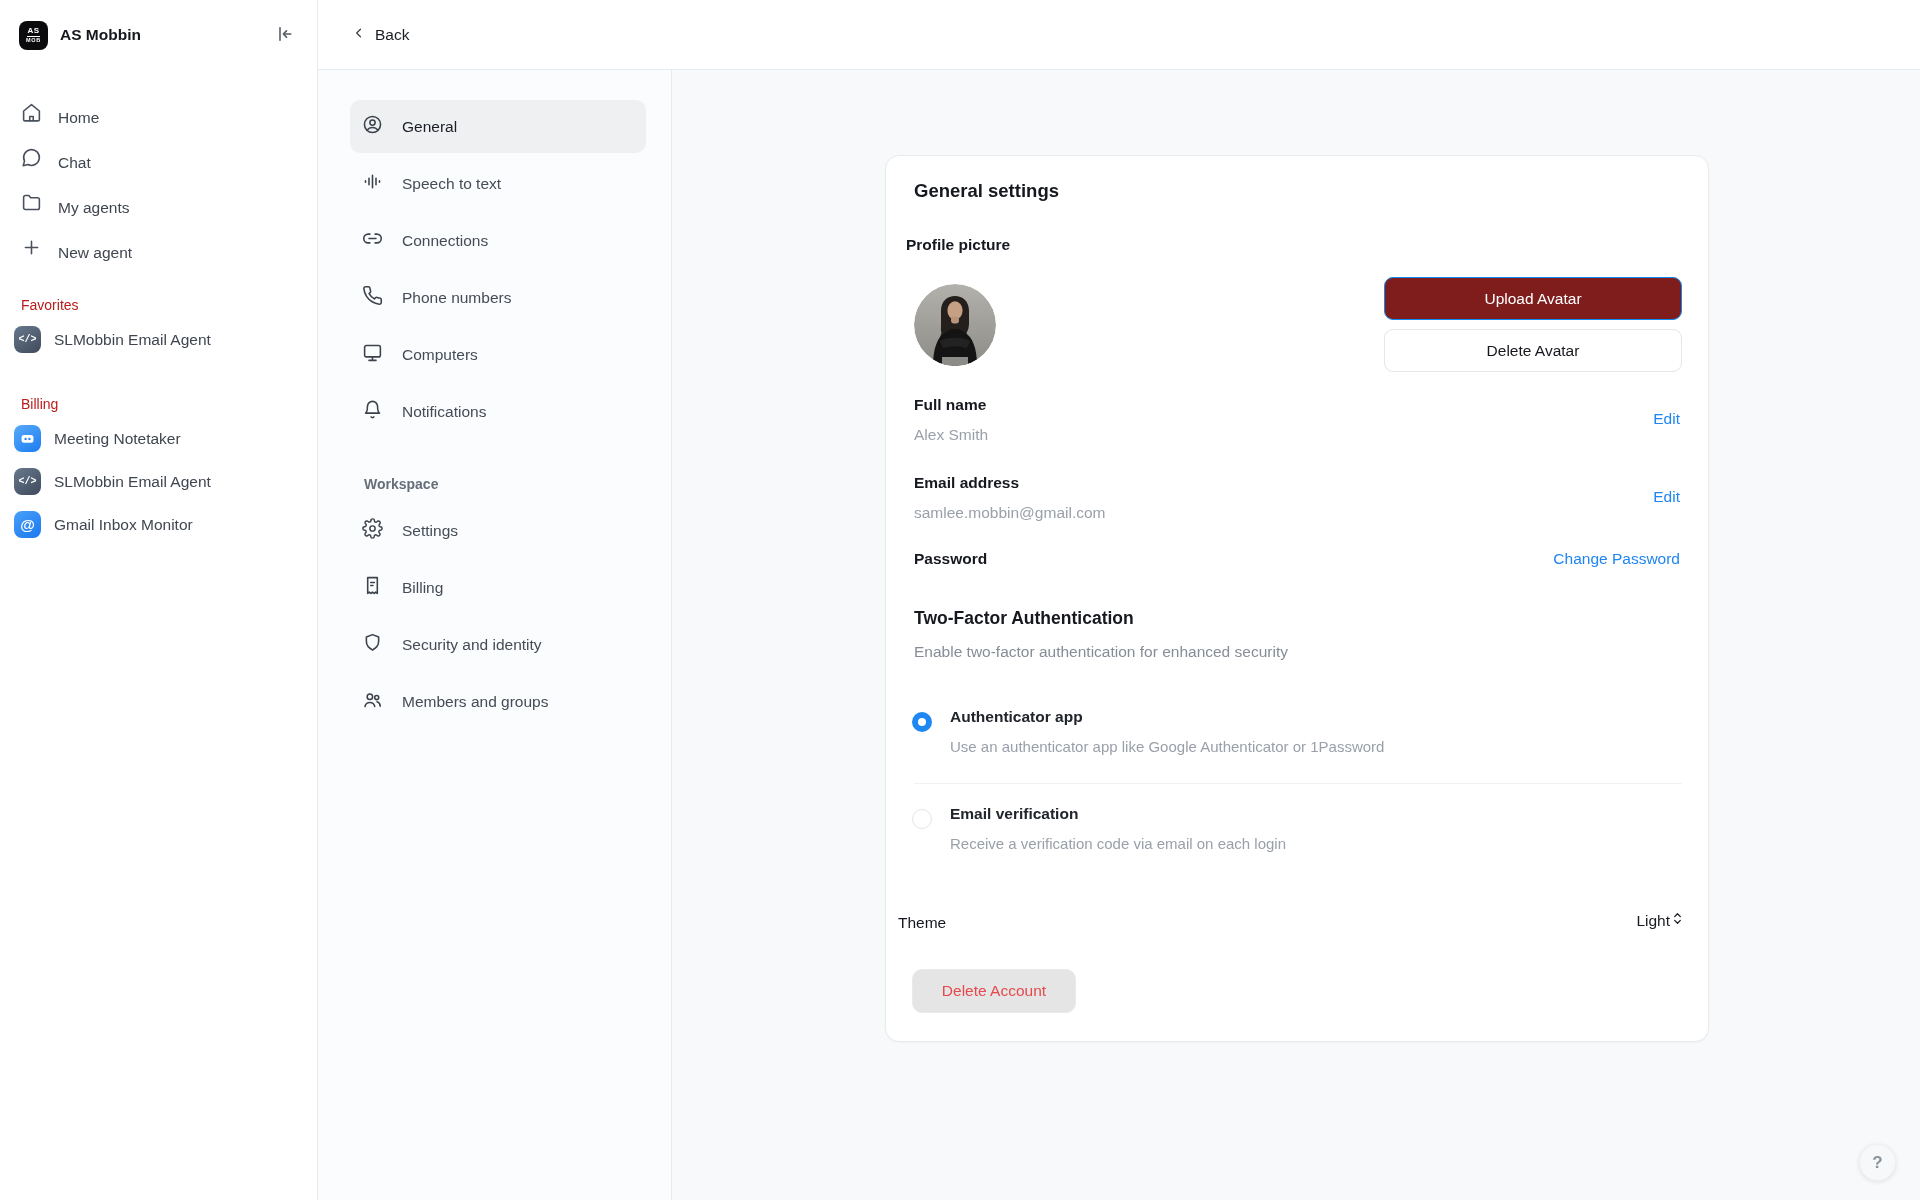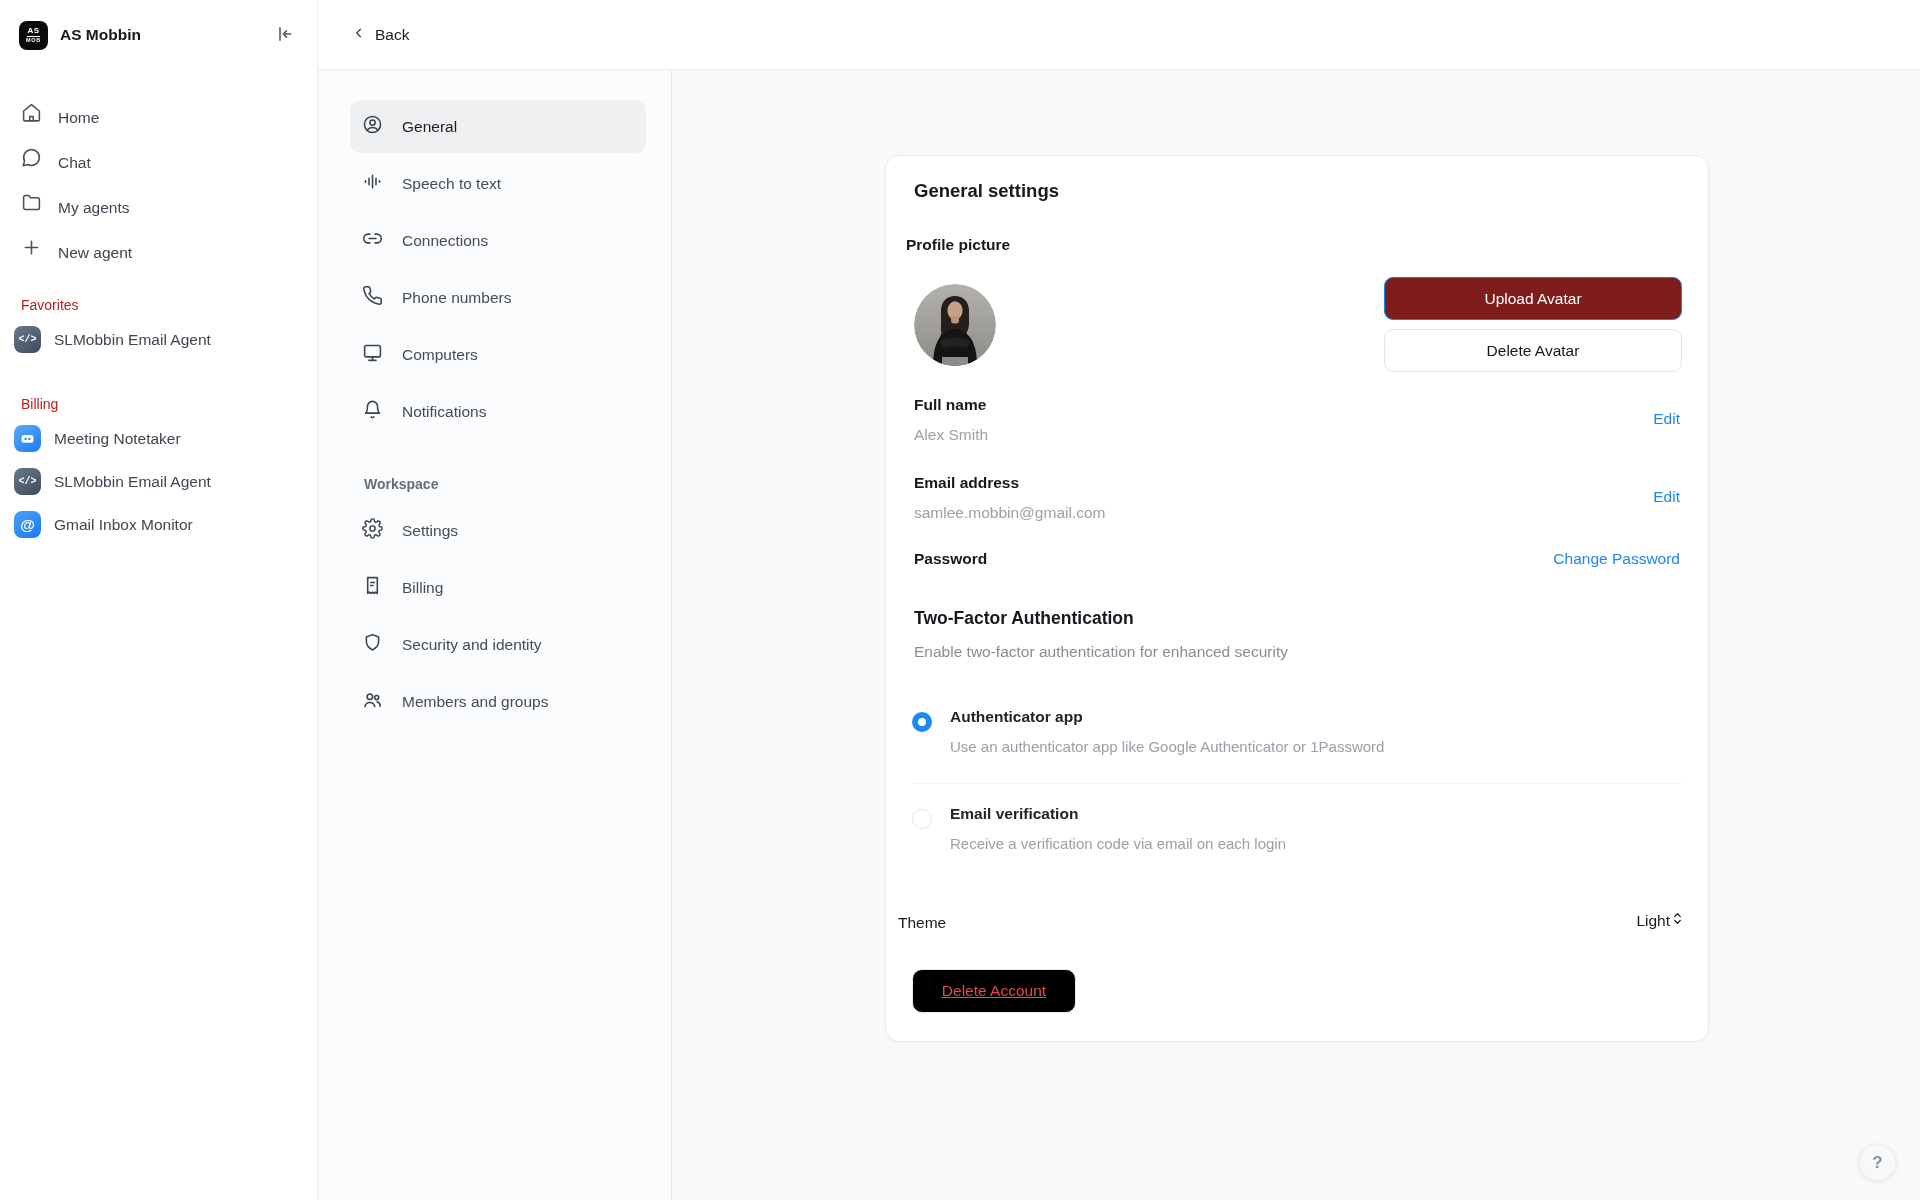--- a/index.html
+++ b/index.html
@@ -67,22 +67,22 @@
   .tfa-title { left:28px; top:452px; font-size:17.5px; font-weight:700; color:#15181e; }
   .tfa-sub { left:28px; top:487px; font-size:15.5px; color:#868d97; }
   .radio { width:20px; height:20px; border-radius:50%; background:#fff; }
   .radio.on { border:6px solid #1e87f2; }
   .radio.off { border:1.5px solid #e2e6ea; }
   .opt-label { font-size:15.5px; font-weight:600; color:#20242b; }
   .opt-desc { font-size:15px; color:#9aa0a9; }
   .divider { left:28px; top:627px; width:768px; height:1px; background:#eef0f2; }
   .theme-select { right:24px; top:755px; display:flex; align-items:center; gap:1px;
     font-size:15.5px; font-weight:500; color:#1a1d22; cursor:pointer; background:none; border:none; font-family:inherit; }
-  .btn-delacct { left:26px; top:813px; width:164px; height:44px; background:#000000;
-    border:1px solid #e8eaed; border-radius:10px; color:#e5484d;text-decoration:underline; }
+  .btn-delacct { left:26px; top:813px; width:164px; height:44px; background:#e5e5e5;
+    border:1px solid #e8eaed; border-radius:10px; color:#e5484d; }
 
   .help-fab { position:absolute; right:24px; bottom:19px; width:37px; height:37px; border-radius:50%;
     background:#f6f8f9; border:1px solid #eef0f2; box-shadow:0 1px 5px rgba(0,0,0,.10);
     color:#8b929c; font-size:17px; font-weight:700; cursor:pointer; font-family:inherit; }
 </style>
 </head>
 <body>
 
 <div class="app">
 

